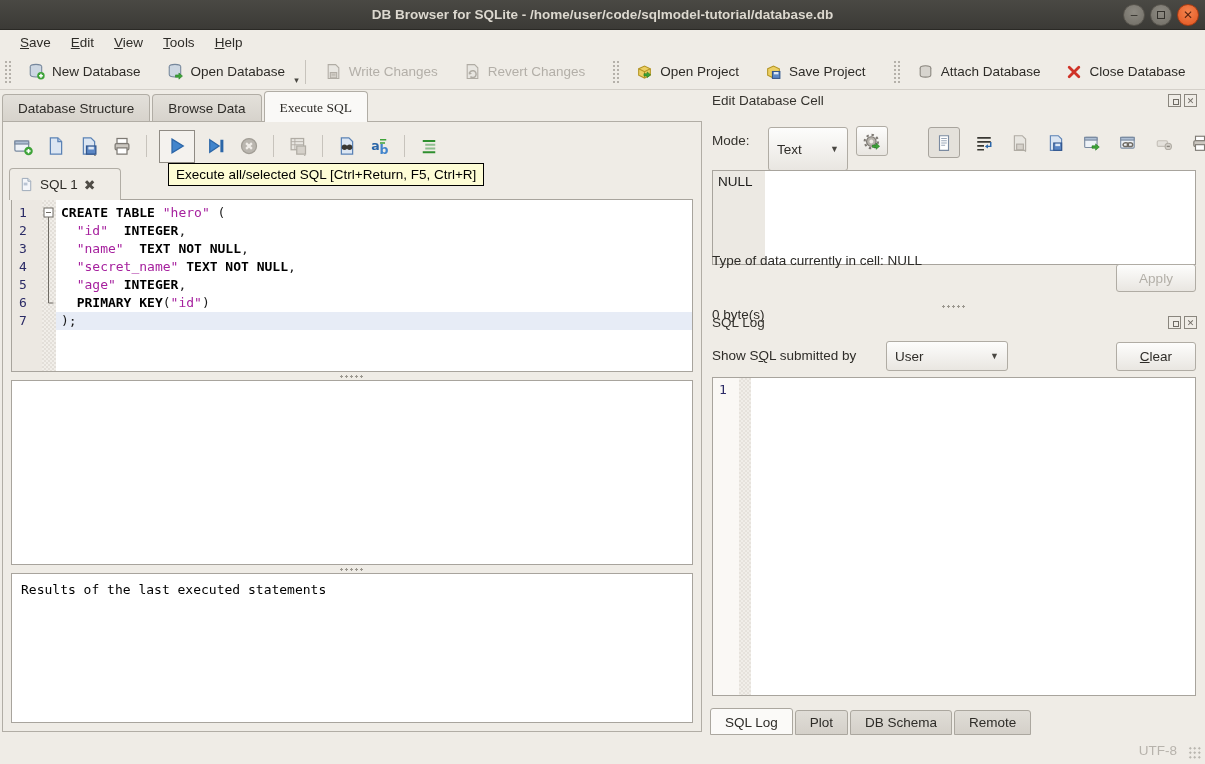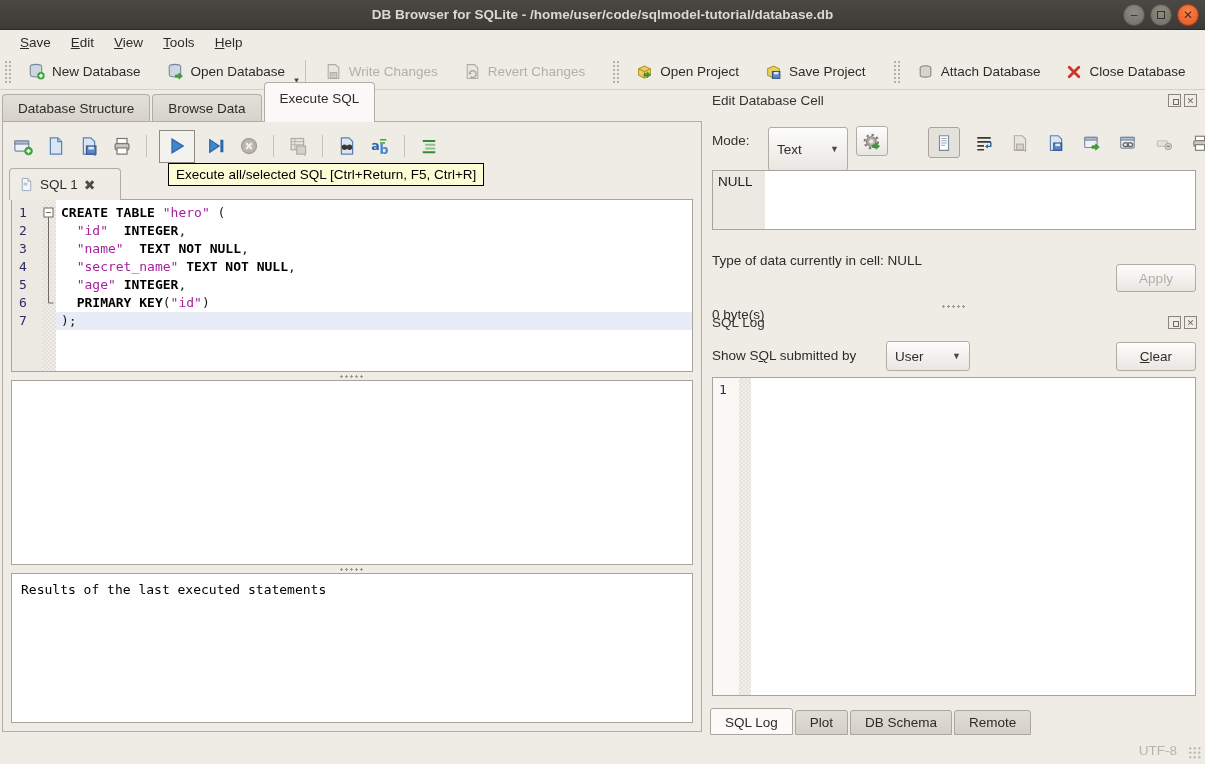--- a/index.html
+++ b/index.html
@@ -33,21 +33,21 @@
   .tb-sep { width:1px; height:24px; background:#c7c3bc; margin:0 6px; }
   .tb-item { display:flex; align-items:center; gap:7px; padding:0 13px; height:32px; }
   .tb-item .lbl { white-space:nowrap; }
   .tb-item.disabled .lbl { color:#b3afa8; }
   .tb-drop { font-size:9px; color:#4a4843; margin-left:-4px; align-self:flex-end; padding-bottom:4px; }
 
   
   .main-tabs { position:absolute; left:2px; top:92px; display:flex; align-items:flex-end; height:30px; }
   .mtab { padding:6px 15px 7px; background:linear-gradient(#e3e0da,#d6d2cb); border:1px solid #b1ada5;
     border-bottom:none; border-radius:4px 4px 0 0; margin-right:2px; height:28px; }
-  .mtab.active { background:#faf9f7; height:40px; padding-top:8px; position:relative; z-index:3; }
+  .mtab.active { background:#faf9f7; height:31px; padding-top:8px; position:relative; z-index:3;font-family:Liberation Serif, serif; }
 
   
   .left-frame { position:absolute; left:2px; top:121px; width:700px; height:611px;
     border:1px solid #b1ada5; background:#efece6; }
 
   .sql-toolbar { position:absolute; left:8px; top:6px; height:36px; display:flex; align-items:center; gap:9px; }
   .sicon { width:24px; height:24px; display:flex; align-items:center; justify-content:center; }
   .sicon.focusbox { border:1px solid #8f8b84; background:#f4f2ee; width:36px; height:33px; }
   .ssep { width:1px; height:22px; background:#c7c3bc; margin:0 3px; }
 
@@ -89,21 +89,21 @@
   .dock-btn .float-glyph { width:6px; height:6px; border:1px solid #6f6b64; margin-top:2px; margin-left:2px; position:relative; background:#efece6;}
   .dock-btn .float-glyph::before { content:""; position:absolute; left:1px; top:-3px; width:6px; height:6px; border:1px solid #6f6b64; z-index:-1; }
 
   .btn { background:linear-gradient(#fdfdfc,#e9e6e1); border:1px solid #b0aca4; border-radius:3px;
     display:flex; align-items:center; justify-content:center; }
   .btn.disabled { color:#b3afa8; }
   .combo { background:linear-gradient(#fdfdfc,#e9e6e1); border:1px solid #b0aca4; border-radius:3px;
     display:flex; align-items:center; justify-content:space-between; padding:0 8px; }
   .combo .arr { font-size:9px; color:#4a4843; margin-left:10px; }
 
-  .cell-editor { position:absolute; left:712px; top:170px; width:484px; height:60px; background:#fff;
+  .cell-editor { position:absolute; left:712px; top:170px; width:484px; height:95px; background:#fff;
     border:1px solid #a8a49d; display:flex; }
   .cell-gutter { width:52px; background:#ece9e3; padding:3px 0 0 5px; font-size:13.5px; color:#1d1c1a; }
 
   .edit-icons { position:absolute; top:127px; display:flex; align-items:center; gap:12px; }
   .eicon { width:24px; height:24px; display:flex; align-items:center; justify-content:center; }
   .eicon.pressed { border:1px solid #a8a49d; background:#e4e1db; border-radius:3px; width:32px; height:31px; }
 
   .log-box { position:absolute; left:712px; top:377px; width:484px; height:319px; background:#fff;
     border:1px solid #a8a49d; display:flex; font-family:"DejaVu Sans Mono","Liberation Mono",monospace; font-size:13px; }
   .log-gutter { width:26px; padding:4px 0 0 6px; color:#2b2b66; background:#faf8f5; }
@@ -472,21 +472,21 @@
 
   <div class="dock-title" style="top:315px;">SQL Log</div>
   <div class="dock-btns" style="top:316px;">
     <div class="dock-btn">
         <span class="float-glyph"></span>
       </div>
     <div class="dock-btn">✕</div>
   </div>
 
   <div style="position:absolute; left:712px; top:348px;"><span>Show S</span><span style="text-decoration:underline;">Q</span><span>L submitted by</span></div>
-  <div class="combo" style="position:absolute; left:886px; top:341px; width:84px; height:30px;">
+  <div class="combo" style="position:absolute; left:886px; top:341px; width:122px; height:30px;">
     <span>User</span>
     <span class="arr">▼</span>
   </div>
   <div class="btn" style="position:absolute; left:1116px; top:342px; width:80px; height:29px;">
       <span style="text-decoration:underline;">C</span>
       <span>lear</span>
     </div>
 
   <div class="log-box">
     <div class="log-gutter">1</div>

